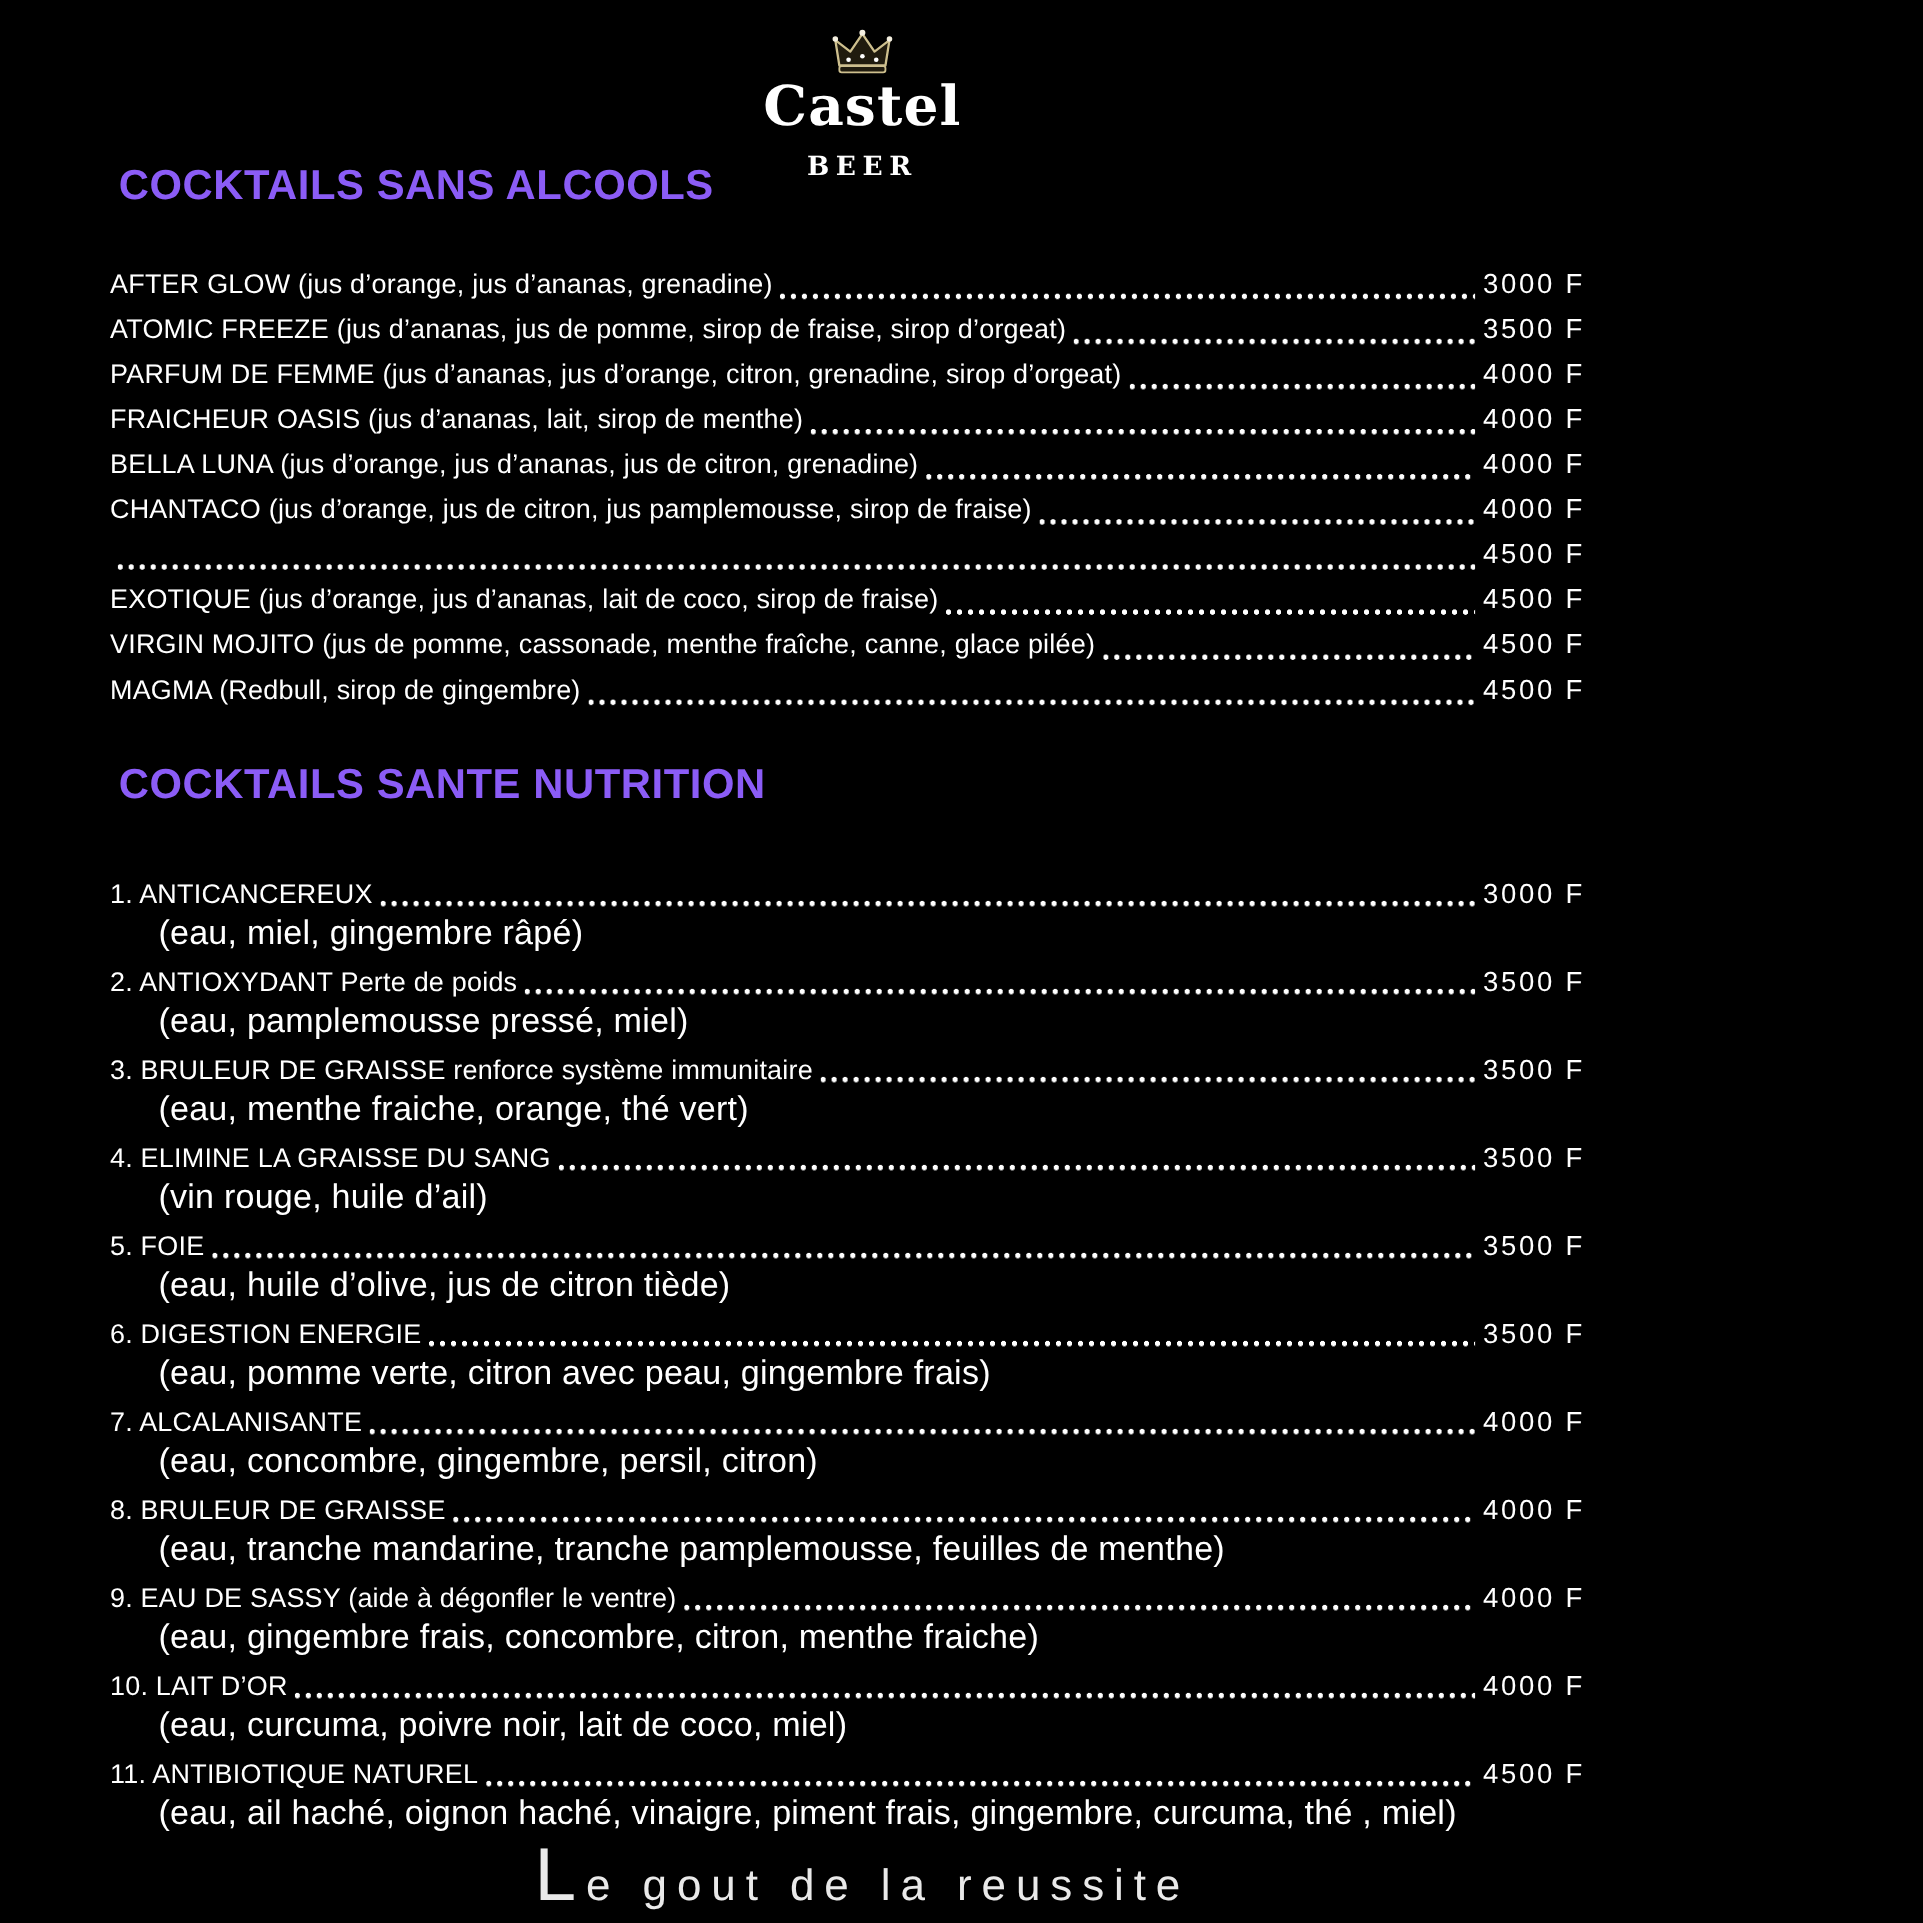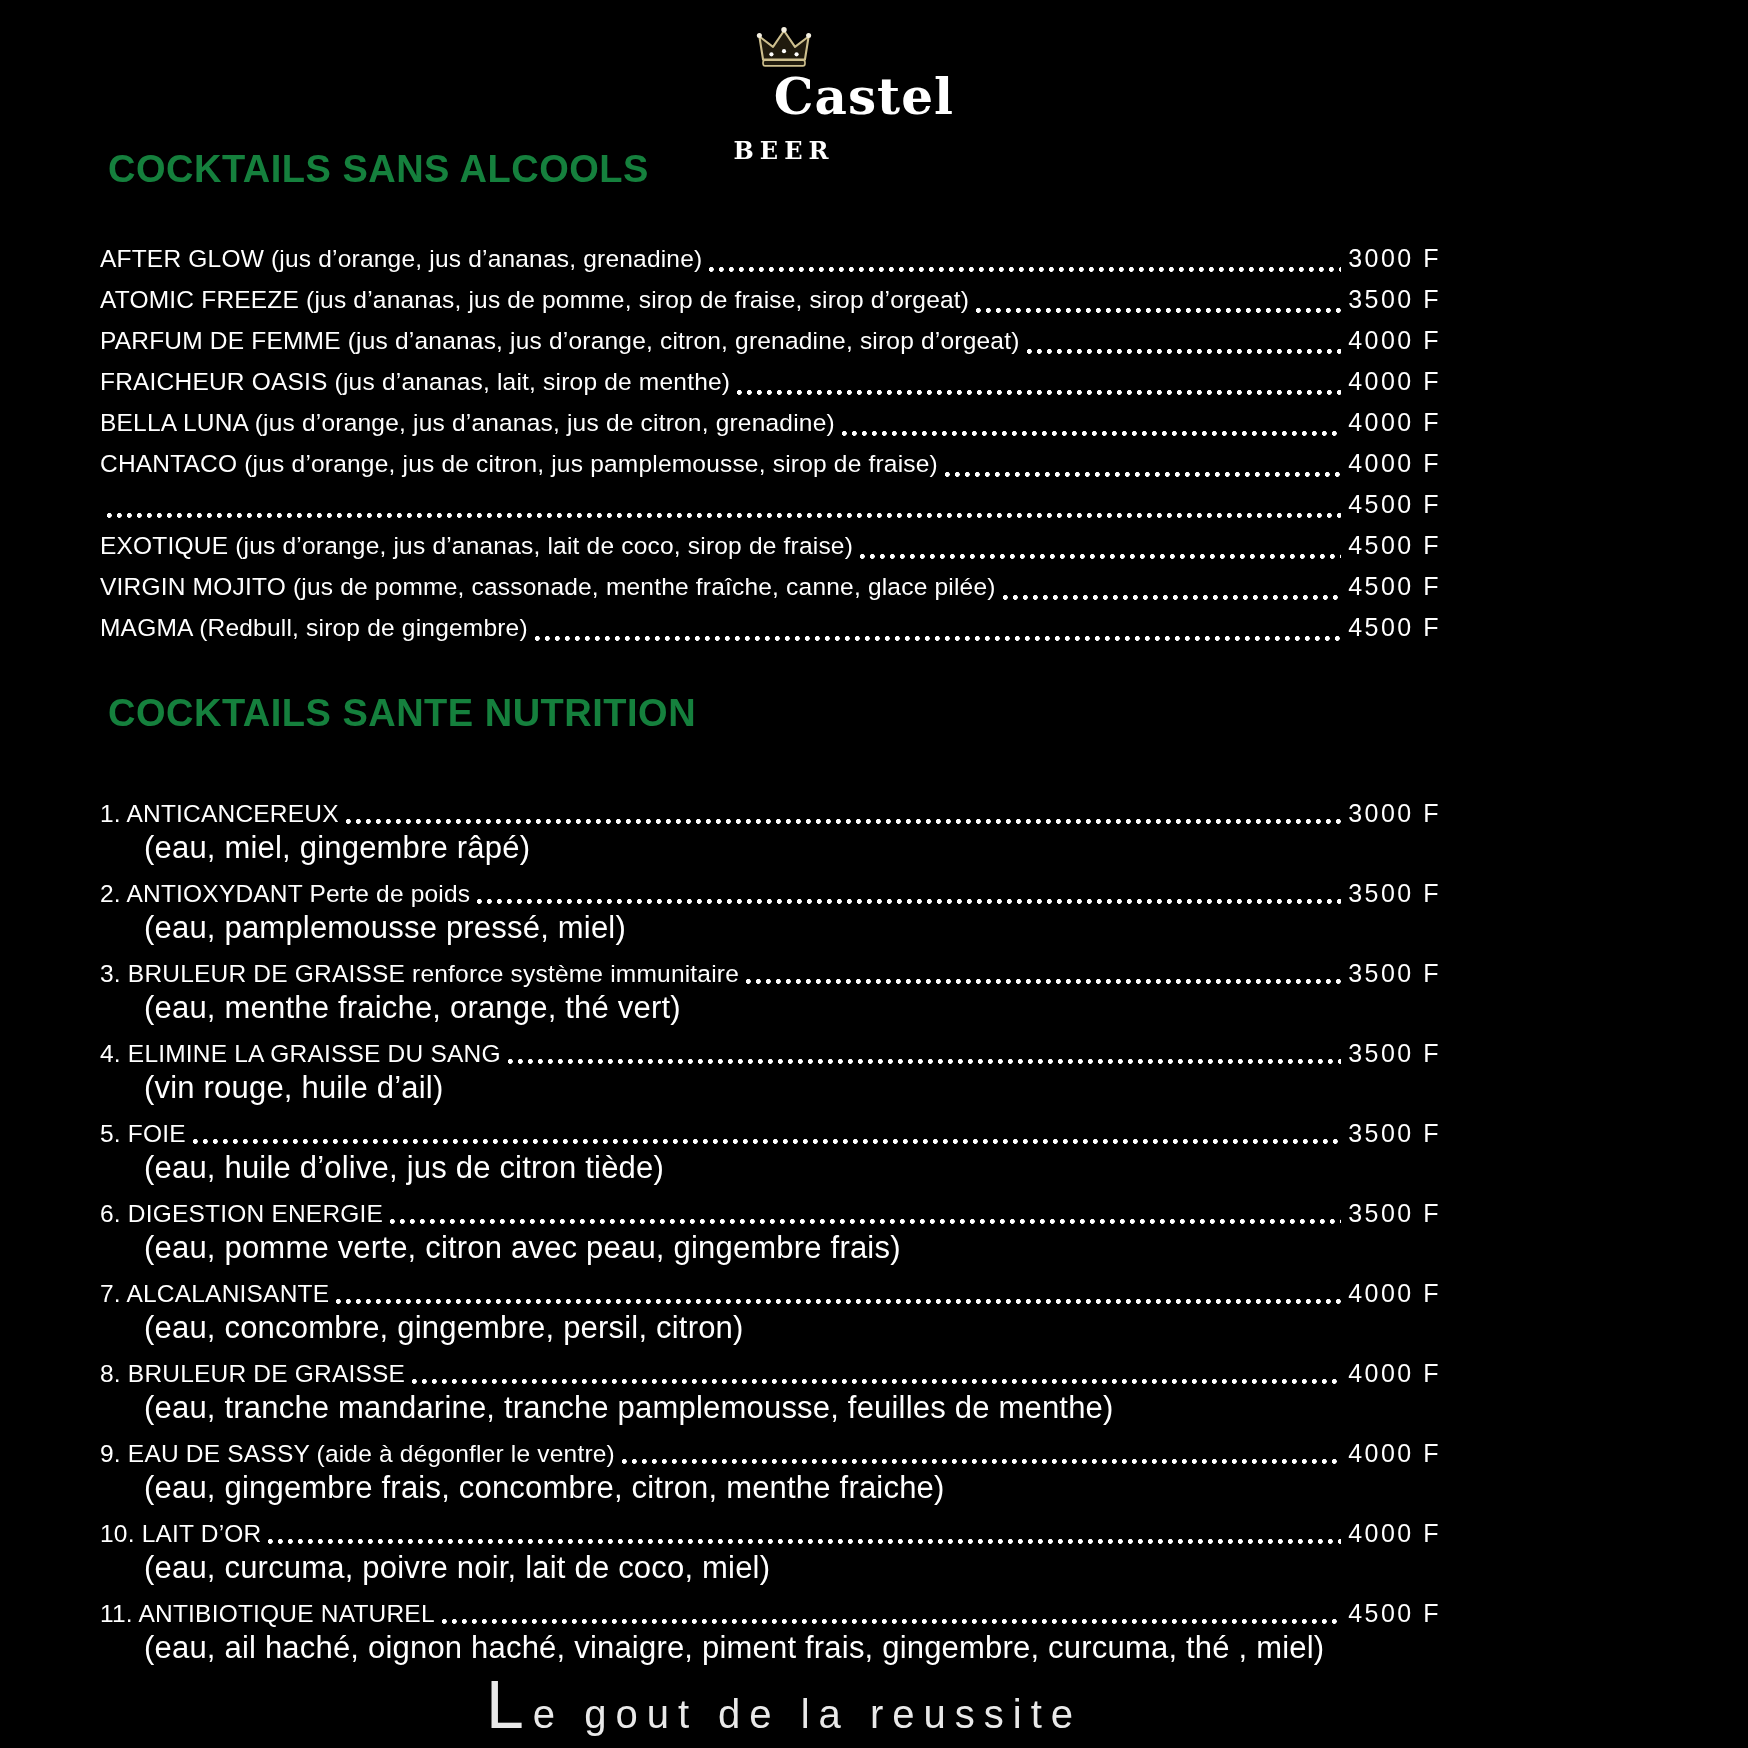--- a/index.html
+++ b/index.html
@@ -5,27 +5,27 @@
   html,body{margin:0;padding:0;background:#000;}
   body{width:1748px;height:1748px;position:relative;overflow:hidden;
        font-family:"Liberation Sans",sans-serif;color:#fff;}
   .page{position:absolute;inset:0;background:#000;}
 
   
   .brand{position:absolute;top:26px;left:784px;transform:translateX(-50%);
          text-align:center;width:340px;}
   .brand .crown{display:block;margin:0 auto 2px auto;width:58px;height:44px;}
   .brand-name{font-family:"DejaVu Serif","Liberation Serif",serif;
-              font-weight:700;font-size:50px;line-height:50px;letter-spacing:1px;text-align:right;}
+              font-weight:700;font-size:50px;line-height:50px;letter-spacing:1px;}
   .brand-sub{font-family:"DejaVu Serif","Liberation Serif",serif;
              font-weight:700;font-size:24px;line-height:26px;letter-spacing:6px;
              text-transform:uppercase;margin-top:16px;}
 
   
-  .section-title{position:absolute;left:108px;margin:0;color:#15803d;
+  .section-title{position:absolute;left:108px;margin:0;color:#8b5cf6;
                  font-size:38px;font-weight:800;letter-spacing:.5px;white-space:nowrap;}
   #title-0{top:148px;}
   #title-1{top:692px;}
 
   
   .list{position:absolute;left:100px;width:1341px;}
   #list-0{top:238px;}
   #list-1{top:796px;}
 
   .row{display:flex;align-items:baseline;font-size:24.5px;white-space:nowrap;}

